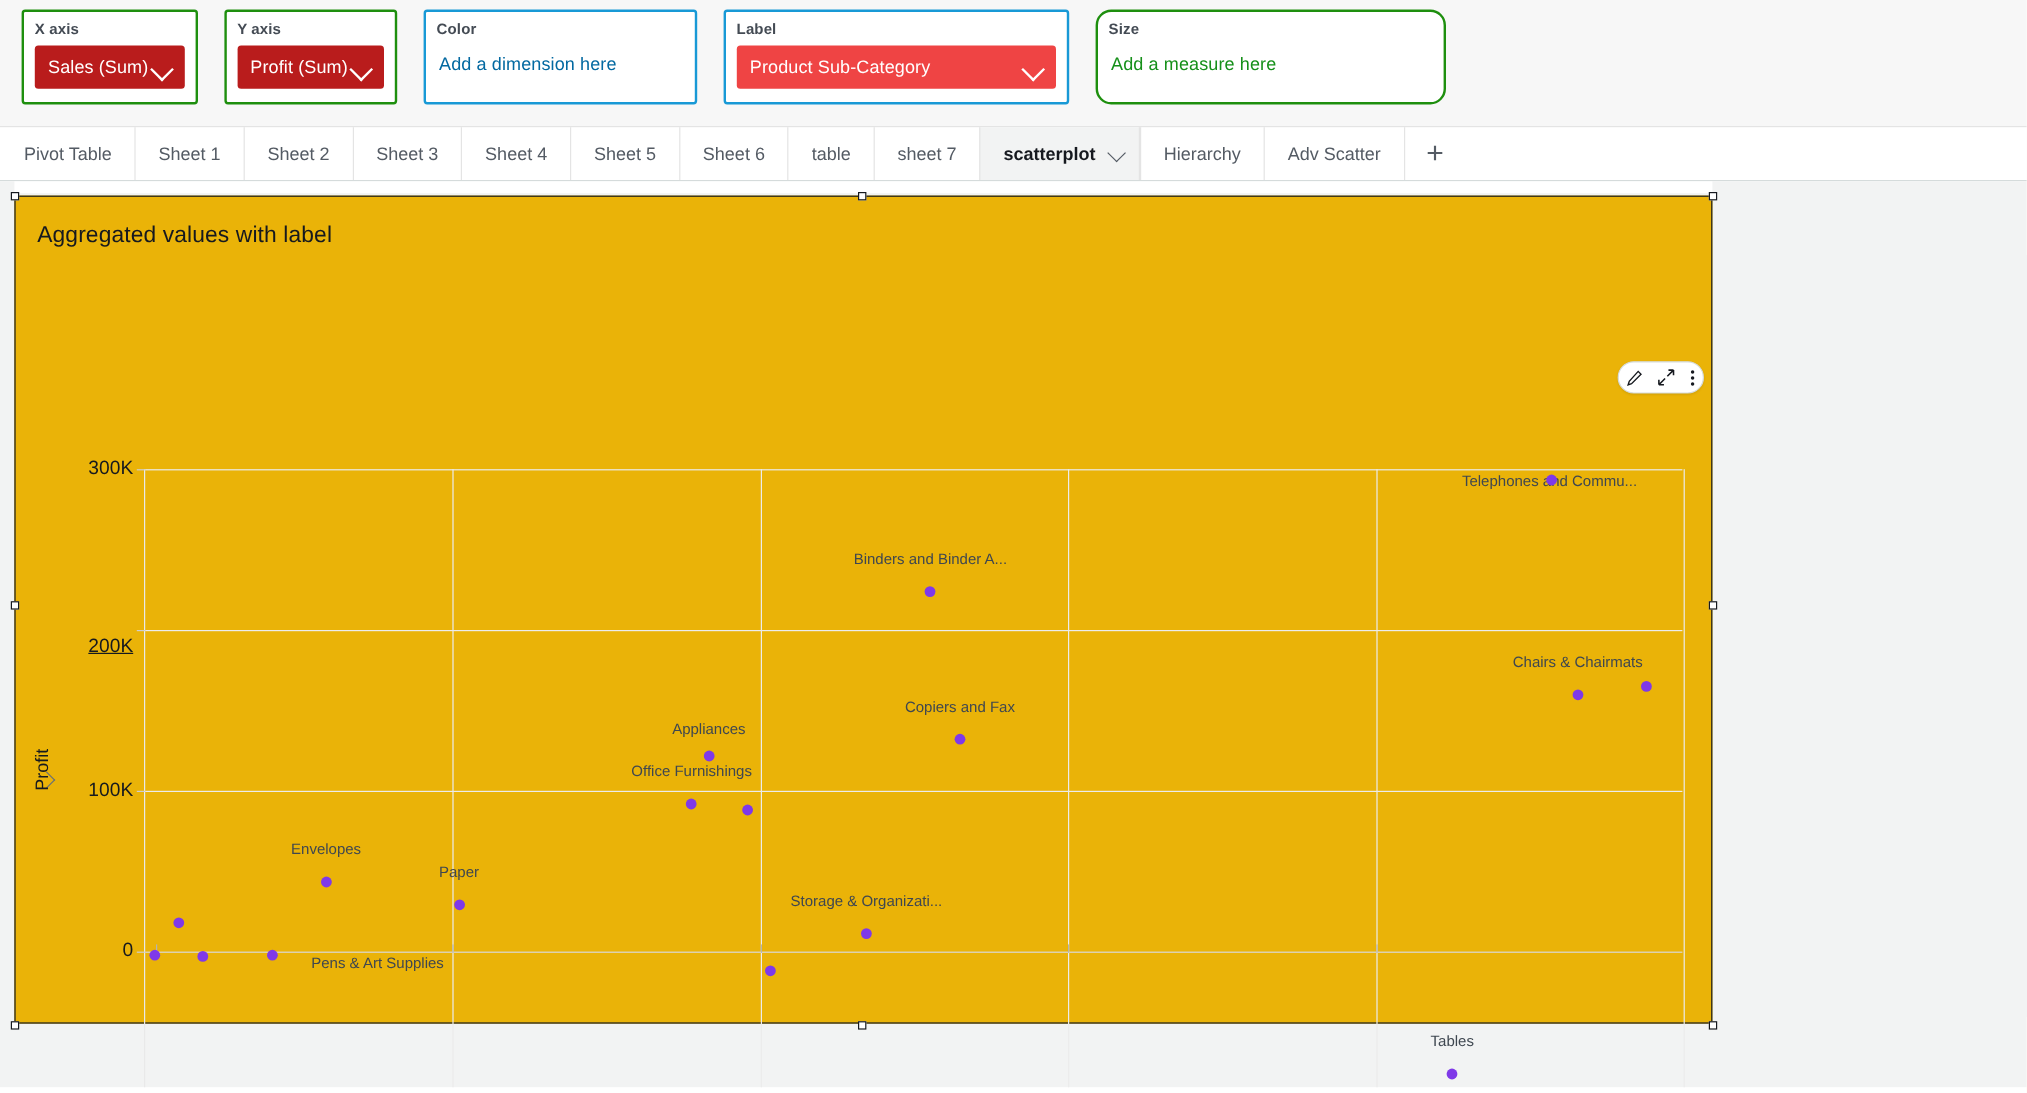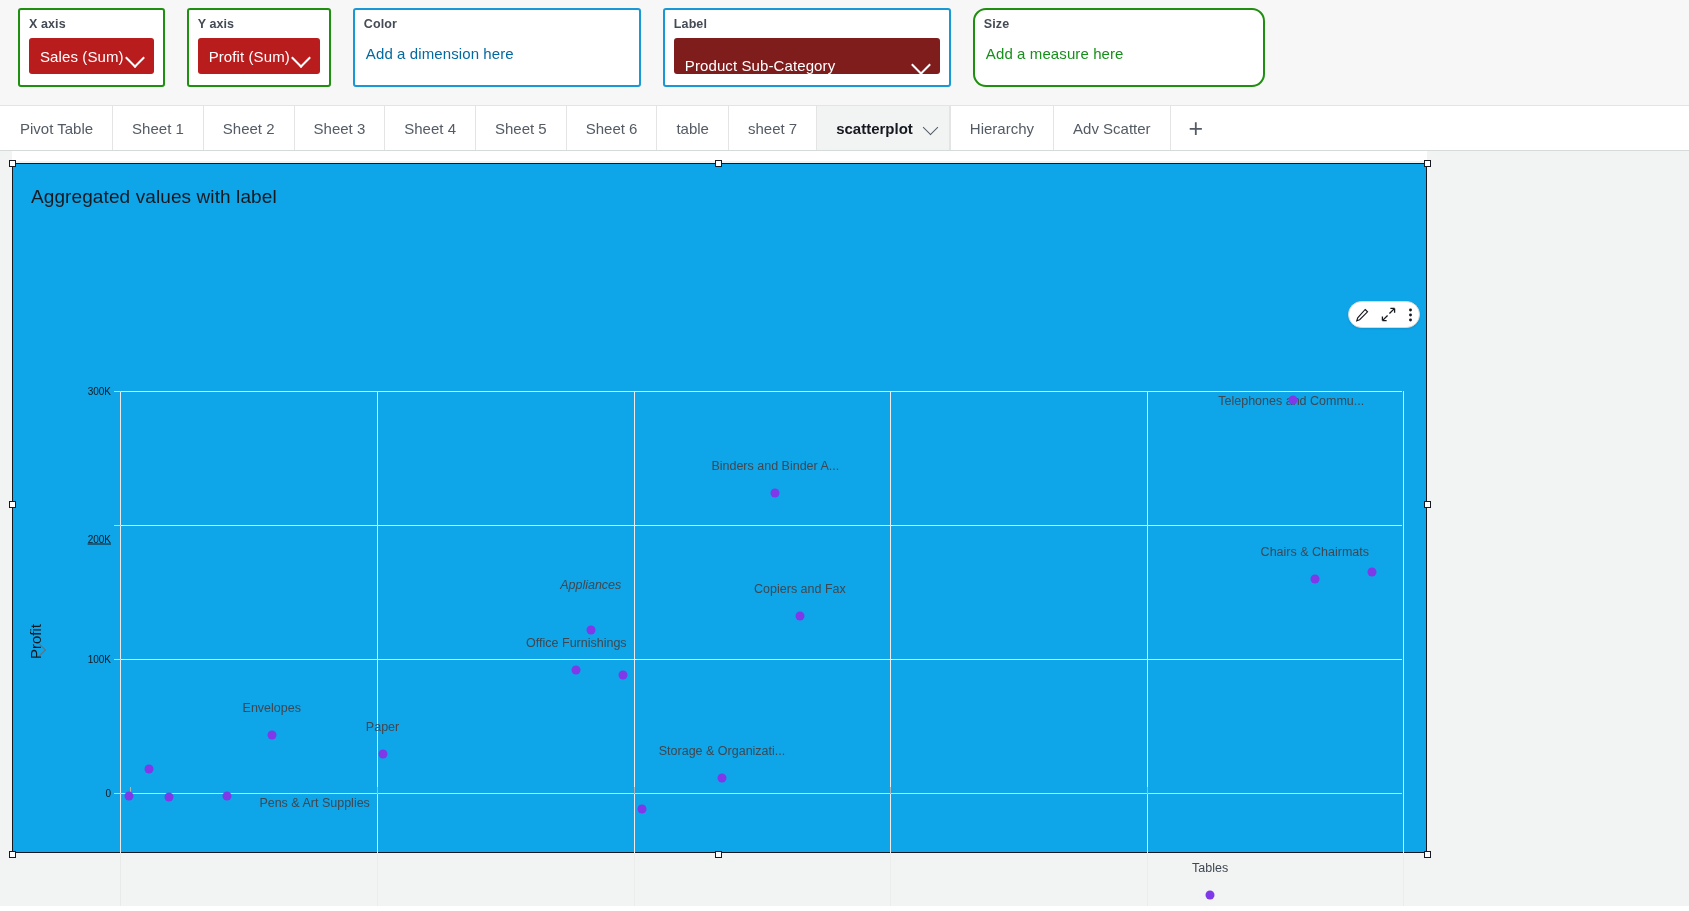--- a/index.html
+++ b/index.html
@@ -41,21 +41,21 @@
     color: #fff;
     border-radius: 3px;
     height: 36px;
     display: flex;
     align-items: center;
     justify-content: space-between;
     padding: 0 8px 0 11px;
     font-size: 15px;
     letter-spacing: 0.1px;
   }
-  .pill.blue { background: #7f1d1d; align-items: flex-end; }
+  .pill.blue { background: #ef4444; }
   .placeholder {
     font-size: 15px;
     color: #0369a1;
     padding: 7px 2px;
     letter-spacing: 0.1px;
   }
   .placeholder.green { color: #16901a; }
   .chev {
     width: 22px; height: 22px;
     display: inline-block;
@@ -64,21 +64,21 @@
   }
   .chev::before {
     content: "";
     position: absolute;
     left: 4px; top: 6px;
     width: 12px; height: 12px;
     border-right: 2px solid #fff;
     border-bottom: 2px solid #fff;
     transform: rotate(45deg);
   }
-  #well-color { width: 288px; }
+  #well-color { width: 228px; }
   #well-label { width: 288px; }
   #well-size { width: 292px; border-radius: 13px; }
 
   
   #tab-bar {
     height: 46px;
     border-top: 1px solid #e4e4e4;
     border-bottom: 1px solid #d5dbdb;
     display: flex;
     align-items: stretch;
@@ -134,21 +134,21 @@
   #canvas {
     position: relative;
     height: 755px;
     background: #f2f3f3;
     overflow: hidden;
   }
   #visual {
     position: absolute;
     left: 12px; top: 12px;
     width: 1415px; height: 690px;
-    background: #0ea5e9;
+    background: #eab308;
     border: 1px solid #16191f;
   }
   .handle {
     position: absolute;
     width: 7px; height: 7px;
     background: #fff;
     border: 1px solid #16191f;
     z-index: 30;
   }
   .h-tl { left: 9px;  top: 9px; }
@@ -213,21 +213,21 @@
     background: #d9d9d9;
   }
   .tickmark {
     position: absolute;
     width: 1px; height: 7px;
     background: #b3b3b3;
   }
   .ytick {
     position: absolute;
     right: 1291px;            
-    font-size: 10px;
+    font-size: 16px;
     color: #16191f;
     white-space: nowrap;
     transform: translateY(-50%);
     text-align: center;
   }
   .ytickline {
     position: absolute;
     left: -7px;
     width: 7px; height: 1px;
     background: #cfcfcf;
@@ -388,21 +388,21 @@
         <div class="pt" style="left: 27.6912px; top: 377.88px; background: rgb(127, 57, 232);"></div>
         <div class="pt" style="left: 48.2032px; top: 406.02px; background: rgb(127, 57, 232);"></div>
         <div class="pt-label" style="left: 193.637px; top: 405px;">Pens &amp; Art Supplies</div>
         <div class="pt" style="left: 105.637px; top: 404.68px; background: rgb(127, 57, 232);"></div>
         <div class="pt-label" style="left: 150.763px; top: 310.38px;">Envelopes</div>
         <div class="pt" style="left: 150.763px; top: 344.38px; background: rgb(127, 57, 232);"></div>
         <div class="pt-label" style="left: 261.528px; top: 329.14px;">Paper</div>
         <div class="pt" style="left: 261.528px; top: 363.14px; background: rgb(127, 57, 232);"></div>
         <div class="pt-label" style="left: 455.366px; top: 244.72px;">Office Furnishings</div>
         <div class="pt" style="left: 455.366px; top: 278.72px; background: rgb(127, 57, 232);"></div>
-        <div class="pt-label" style="left: 469.725px; top: 187px; font-style: italic;">Appliances</div>
+        <div class="pt-label" style="left: 469.725px; top: 210px;">Appliances</div>
         <div class="pt" style="left: 469.725px; top: 238.52px; background: rgb(127, 57, 232);"></div>
         <div class="pt" style="left: 501.518px; top: 284.08px; background: rgb(127, 57, 232);"></div>
         <div class="pt" style="left: 521.005px; top: 418.08px; background: rgb(127, 57, 232);"></div>
         <div class="pt-label" style="left: 601.002px; top: 353.26px;">Storage &amp; Organizati...</div>
         <div class="pt" style="left: 601.002px; top: 387.26px; background: rgb(127, 57, 232);"></div>
         <div class="pt-label" style="left: 678.947px; top: 191.12px;">Copiers and Fax</div>
         <div class="pt" style="left: 678.947px; top: 225.12px; background: rgb(127, 57, 232);"></div>
         <div class="pt-label" style="left: 654.333px; top: 67.84px;">Binders and Binder A...</div>
         <div class="pt" style="left: 654.333px; top: 101.84px; background: rgb(127, 57, 232);"></div>
         <div class="pt-label" style="left: 1089.19px; top: 469.84px;">Tables</div>

